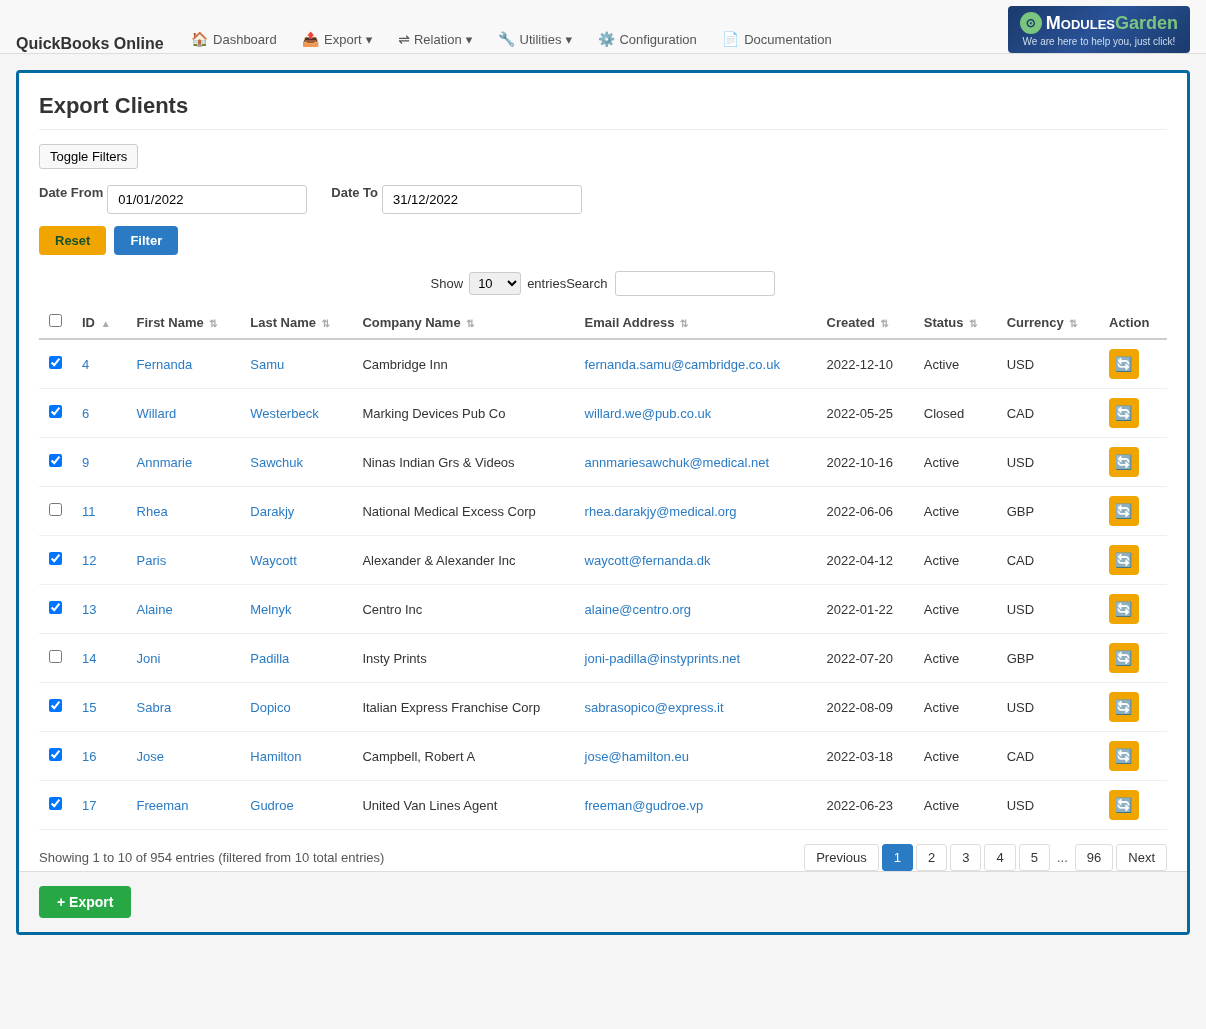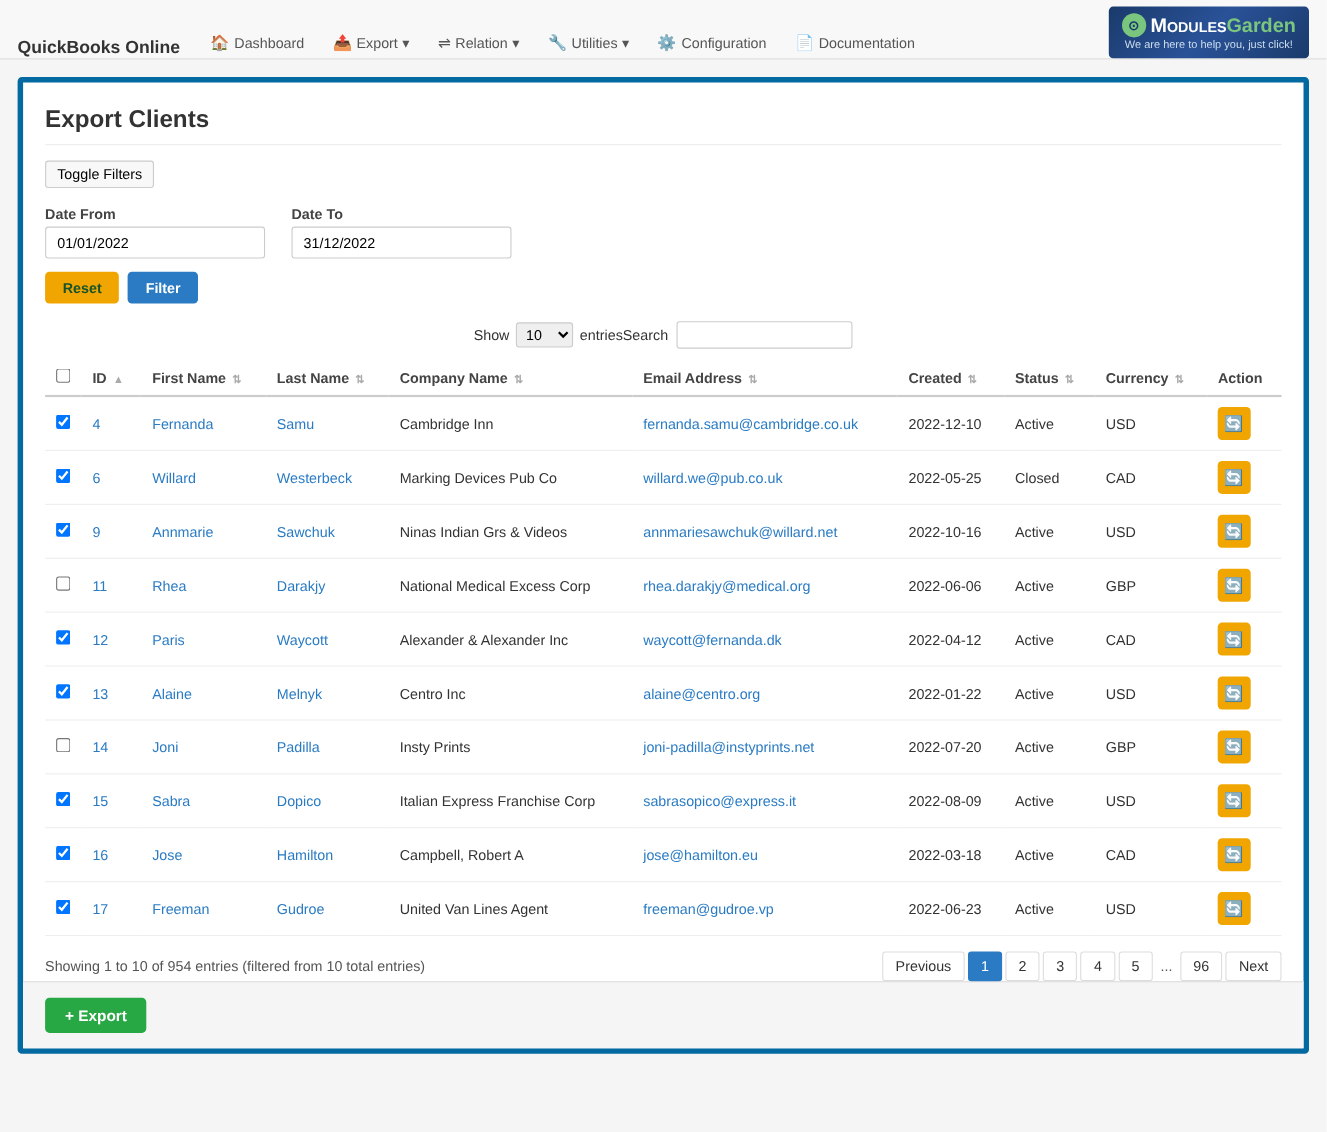--- a/index.html
+++ b/index.html
@@ -60,21 +60,21 @@
       display: flex; align-items: center; justify-content: center;
       font-size: 12px; font-weight: bold; color: #1a3a6b;
     }
     .logo-sub { font-size: 10px; color: #cde; margin-top: 2px; }
 
     
     .main-content {
       background: white;
       margin: 16px;
       padding: 20px;
-      border: 5px solid #0369a1;
+      border: 3px solid #0369a1;
       border-radius: 4px;
     }
     .page-title {
       font-size: 22px;
       font-weight: bold;
       margin-bottom: 14px;
       padding-bottom: 10px;
       border-bottom: 1px solid #eee;
     }
 
@@ -85,21 +85,21 @@
       padding: 4px 10px;
       border-radius: 3px;
       cursor: pointer;
       font-size: 13px;
       margin-bottom: 16px;
     }
 
     
     .filter-area { margin-bottom: 16px; }
     .filter-row { display: flex; gap: 24px; margin-bottom: 12px; }
-    .filter-group { display: flex; flex-direction: column; gap: 4px; }
+    .filter-group { display: flex; flex-direction: row; gap: 4px; }
     .filter-label { font-size: 13px; font-weight: bold; color: #444; }
     .filter-input {
       border: 1px solid #ccc;
       border-radius: 3px;
       padding: 6px 10px;
       font-size: 13px;
       width: 200px;
     }
     .filter-buttons { display: flex; gap: 8px; }
     .btn-reset {
@@ -374,21 +374,21 @@
           <td>
             <button class="action-btn">🔄</button>
           </td>
         </tr>
         <tr>
           <td><input type="checkbox" checked="" style=""></td>
           <td><a class="link-blue">9</a></td>
           <td><a class="link-blue">Annmarie</a></td>
           <td><a class="link-blue">Sawchuk</a></td>
           <td>Ninas Indian Grs &amp; Videos</td>
-          <td><a class="link-blue">annmariesawchuk@willard.net</a></td>
+          <td><a class="link-blue">annmariesawchuk@medical.net</a></td>
           <td>2022-10-16</td>
           <td>Active</td>
           <td>USD</td>
           <td>
             <button class="action-btn">🔄</button>
           </td>
         </tr>
         <tr>
           <td><input type="checkbox" style=""></td>
           <td><a class="link-blue">11</a></td>

